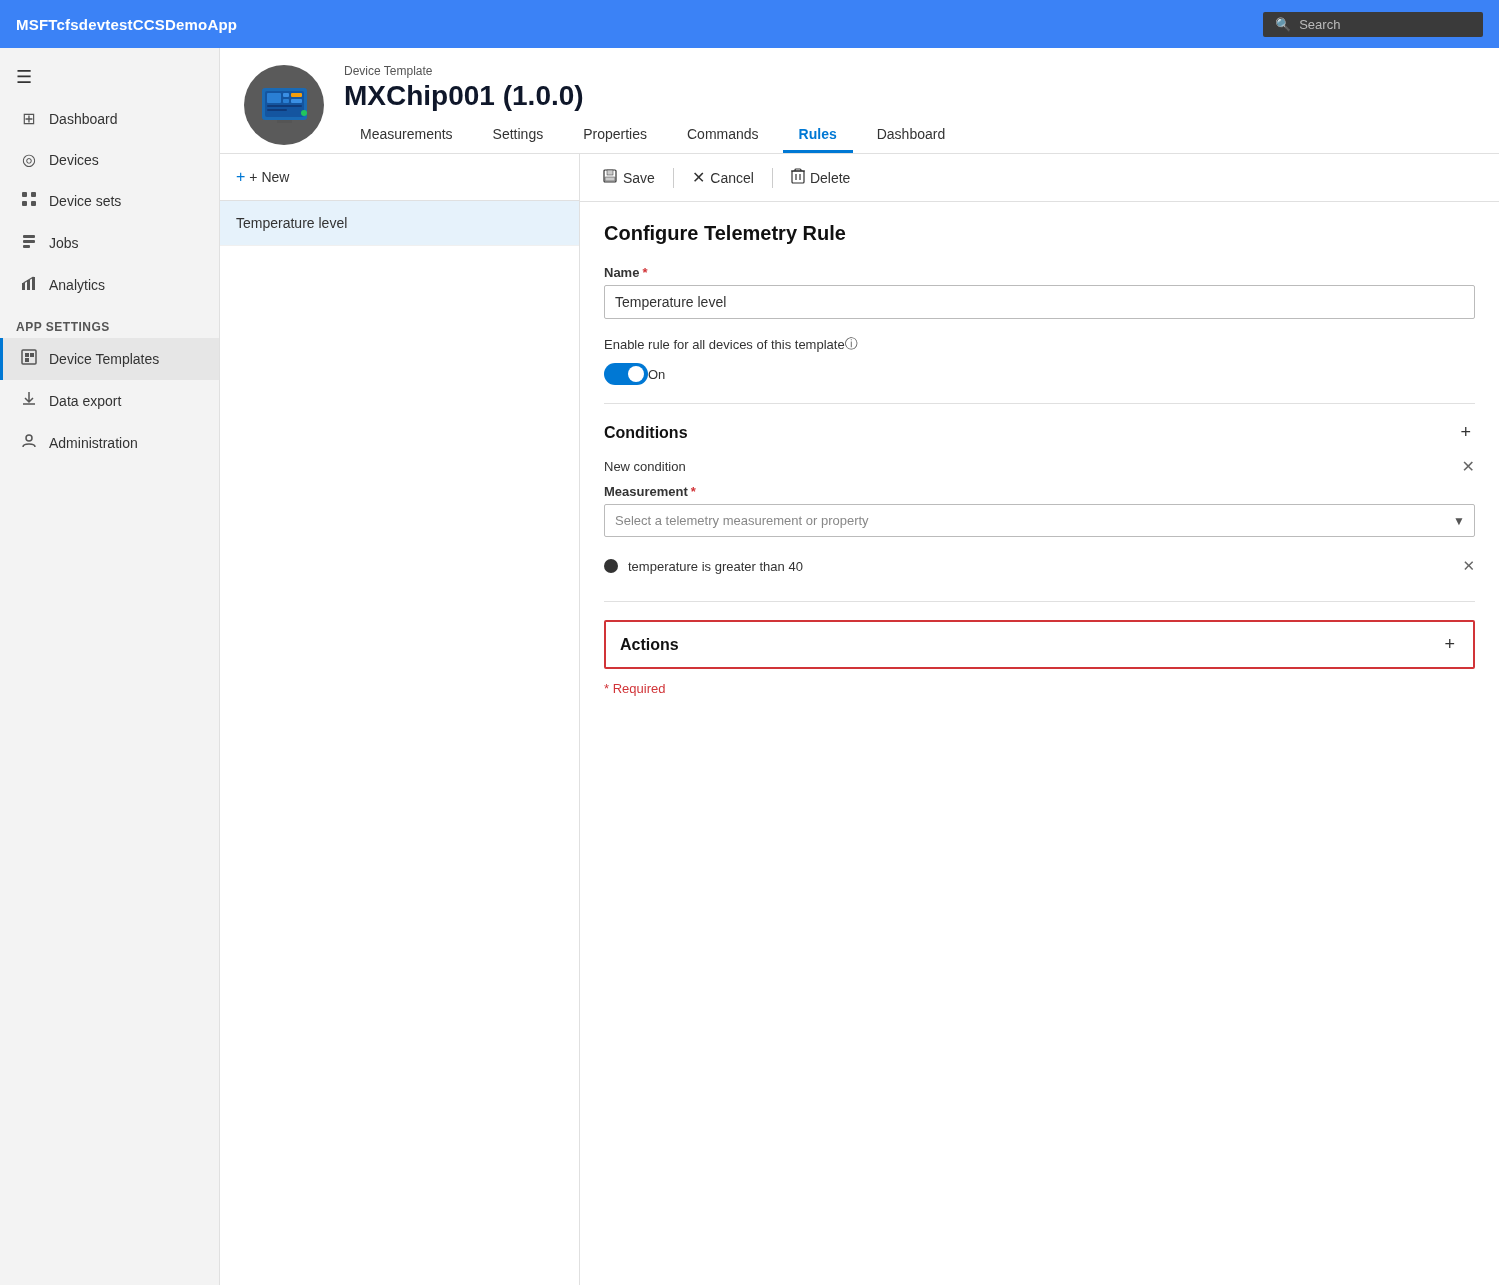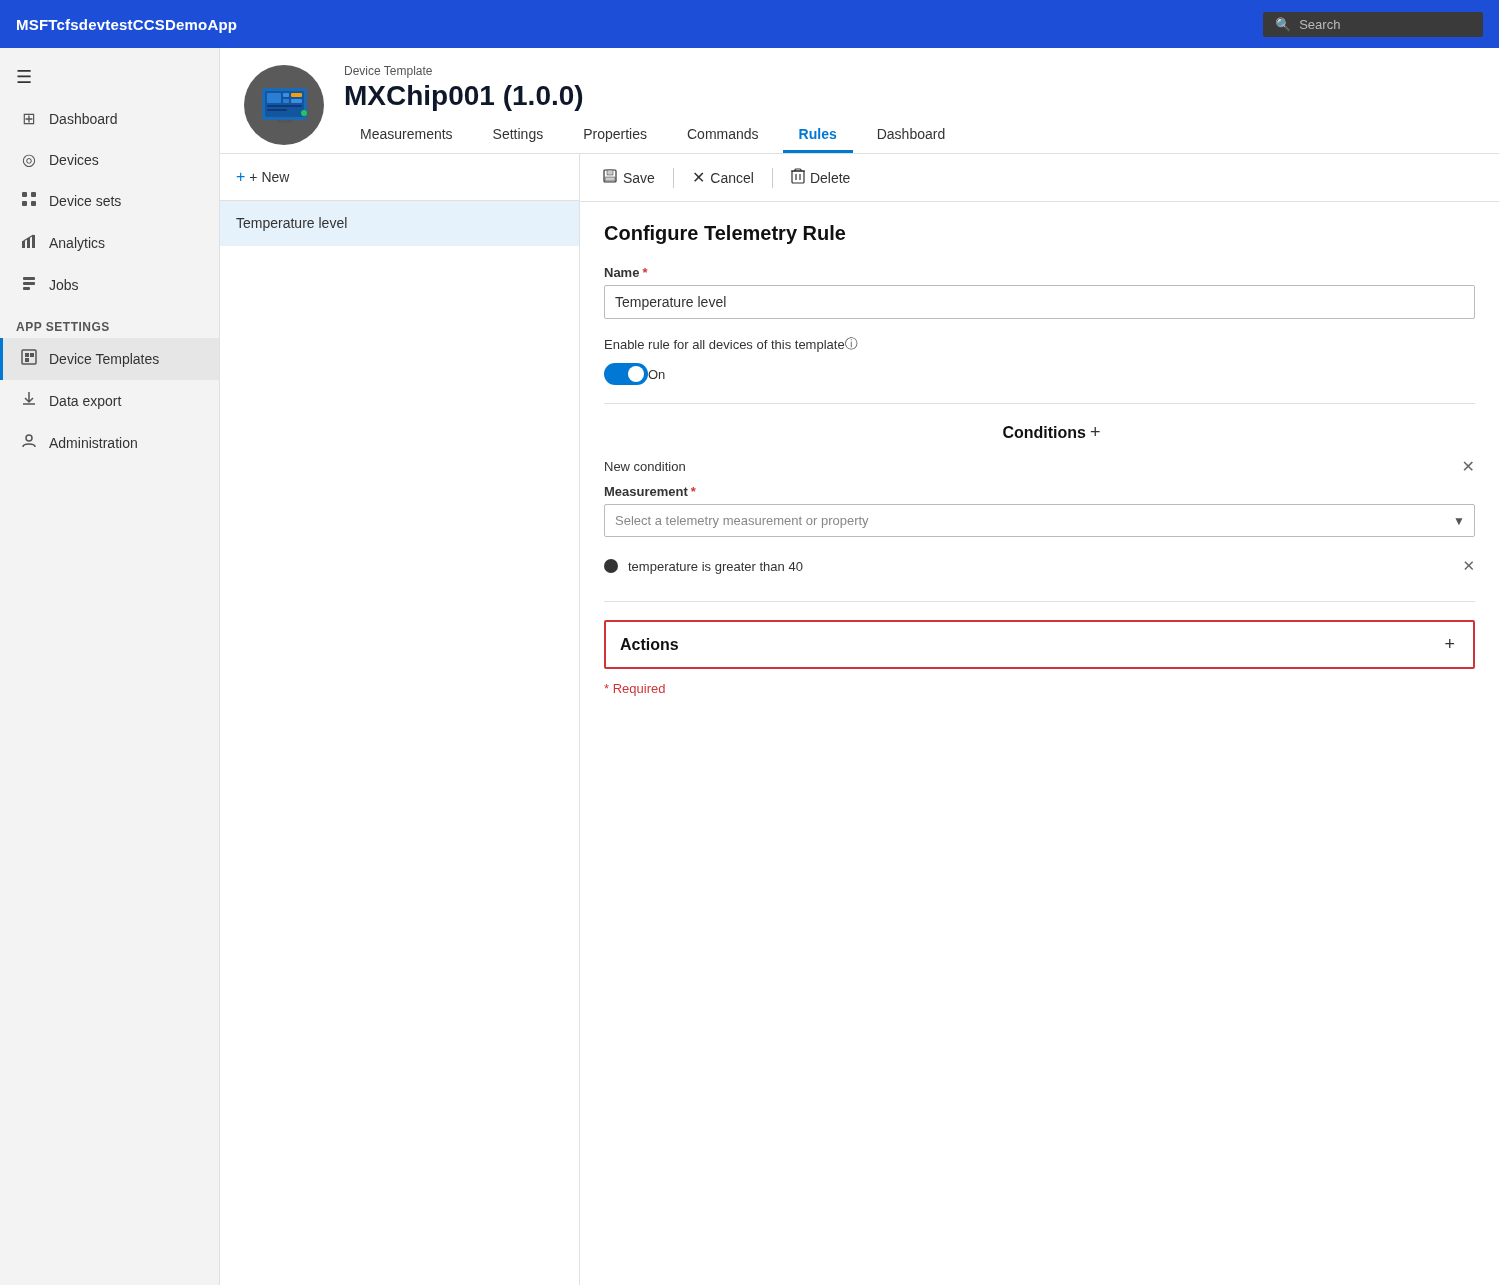--- a/index.html
+++ b/index.html
@@ -1,20 +1,20 @@
 <!DOCTYPE html>
 <html><head>
   <meta charset="utf-8">
   <style>
     * { box-sizing: border-box; margin: 0; padding: 0; }
     body { font-family: 'Segoe UI', Arial, sans-serif; font-size: 14px; background: #f3f3f3; display: flex; flex-direction: column; height: 100vh; overflow: hidden; }
 
     
     .topbar {
-      background: #1d4ed8;
+      background: #3b82f6;
       color: #fff;
       display: flex;
       align-items: center;
       justify-content: space-between;
       padding: 0 16px;
       height: 48px;
       flex-shrink: 0;
     }
     .topbar-title { font-size: 15px; font-weight: 600; letter-spacing: 0.2px; }
     .topbar-search {
@@ -229,23 +229,22 @@
       border-radius: 50%;
     }
     .toggle-on-label { font-size: 13px; color: #333; }
 
     .divider { border: none; border-top: 1px solid #e0e0e0; margin: 18px 0; }
 
     
     .conditions-header {
       display: flex;
       align-items: center;
-      justify-content: center;
+      justify-content: space-between;
       margin-bottom: 14px;
-      margin-left: 28px;
     }
     .conditions-title { font-size: 16px; font-weight: 700; color: #111; }
     .add-btn {
       background: none;
       border: none;
       cursor: pointer;
       font-size: 18px;
       color: #333;
       padding: 0 4px;
     }
@@ -365,37 +364,37 @@
           <rect x="10" y="1" width="5" height="5" rx="1" fill="#555"></rect>
           <rect x="1" y="10" width="5" height="5" rx="1" fill="#555"></rect>
           <rect x="10" y="10" width="5" height="5" rx="1" fill="#555"></rect>
         </svg>
       </span>
       <span>Device sets</span>
     </div>
     <div class="sidebar-item">
       <span class="sidebar-icon">
         <svg width="16" height="16" viewBox="0 0 16 16" fill="none">
+          <rect x="2" y="2" width="12" height="3" rx="1" fill="#555"></rect>
+          <rect x="2" y="7" width="12" height="3" rx="1" fill="#555"></rect>
+          <rect x="2" y="12" width="7" height="3" rx="1" fill="#555"></rect>
+        </svg>
+      </span>
+      <span>Jobs</span>
+    </div>
+    <div class="sidebar-item">
+      <span class="sidebar-icon">
+        <svg width="16" height="16" viewBox="0 0 16 16" fill="none">
           <rect x="1" y="8" width="3" height="7" fill="#555"></rect>
           <rect x="6" y="5" width="3" height="10" fill="#555"></rect>
           <rect x="11" y="2" width="3" height="13" fill="#555"></rect>
           <polyline points="2.5,8 7.5,5 12.5,2" stroke="#555" stroke-width="1.2" fill="none"></polyline>
         </svg>
       </span>
       <span>Analytics</span>
-    </div>
-    <div class="sidebar-item">
-      <span class="sidebar-icon">
-        <svg width="16" height="16" viewBox="0 0 16 16" fill="none">
-          <rect x="2" y="2" width="12" height="3" rx="1" fill="#555"></rect>
-          <rect x="2" y="7" width="12" height="3" rx="1" fill="#555"></rect>
-          <rect x="2" y="12" width="7" height="3" rx="1" fill="#555"></rect>
-        </svg>
-      </span>
-      <span>Jobs</span>
     </div>
 
     <div class="sidebar-section-label">App settings</div>
 
     <div class="sidebar-item active">
       <span class="sidebar-icon">
         <svg width="16" height="16" viewBox="0 0 16 16" fill="none">
           <rect x="1" y="1" width="14" height="14" rx="1" stroke="#555" stroke-width="1.5" fill="none"></rect>
           <rect x="4" y="4" width="4" height="4" fill="#555"></rect>
           <rect x="9" y="4" width="4" height="4" fill="#555"></rect>

